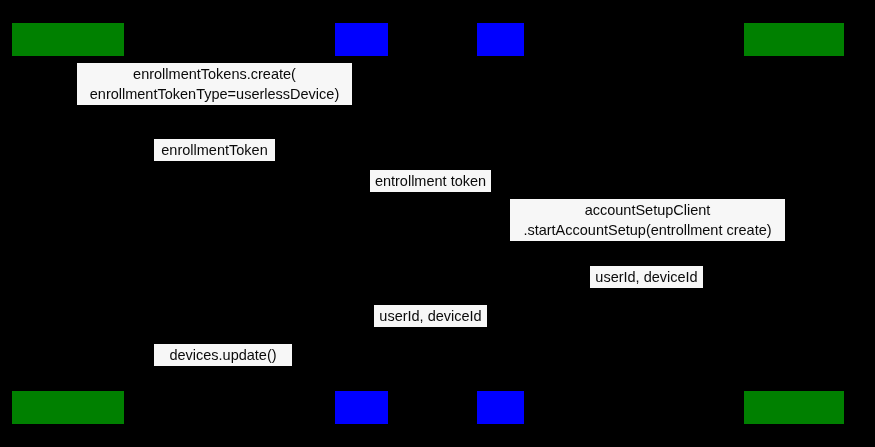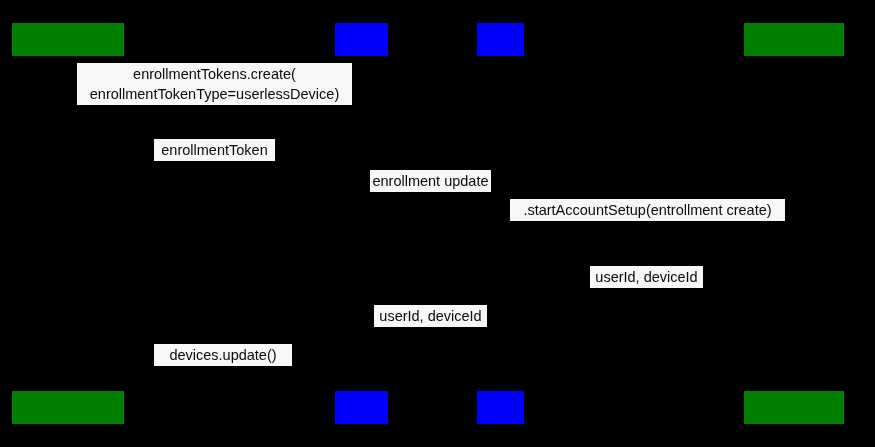--- a/index.html
+++ b/index.html
@@ -109,20 +109,20 @@
   <div id="participants-bottom">
       <div class="participant green" style="left: 11px; top: 390px; width: 114px; height: 35px;"></div>
       <div class="participant blue" style="left: 334px; top: 390px; width: 55px; height: 35px;"></div>
       <div class="participant blue" style="left: 476px; top: 390px; width: 49px; height: 35px;"></div>
       <div class="participant green" style="left: 743px; top: 390px; width: 102px; height: 35px;"></div>
     </div>
 
   <div id="messages">
       <div class="msg-label" style="left: 77px; top: 63px; width: 275px;"><div>enrollmentTokens.create(</div><div>enrollmentTokenType=userlessDevice)</div></div>
       <div class="msg-label" style="left: 154px; top: 131px; width: 121px; margin-top: 8px;"><div>enrollmentToken</div></div>
-      <div class="msg-label" style="left: 370px; top: 170px; width: 121px;"><div>enrollment update</div></div>
-      <div class="msg-label" style="left: 510px; top: 199px; width: 275px;"><div>.startAccountSetup(entrollment create)</div></div>
+      <div class="msg-label" style="left: 370px; top: 170px; width: 121px;"><div>entrollment token</div></div>
+      <div class="msg-label" style="left: 510px; top: 199px; width: 275px;"><div>accountSetupClient</div><div>.startAccountSetup(entrollment create)</div></div>
       <div class="msg-label" style="left: 590px; top: 266px; width: 113px;"><div>userId, deviceId</div></div>
       <div class="msg-label" style="left: 374px; top: 305px; width: 113px;"><div>userId, deviceId</div></div>
       <div class="msg-label" style="left: 154px; top: 344px; width: 138px;"><div>devices.update()</div></div>
     </div>
 
 </div>
 
 </body></html>

